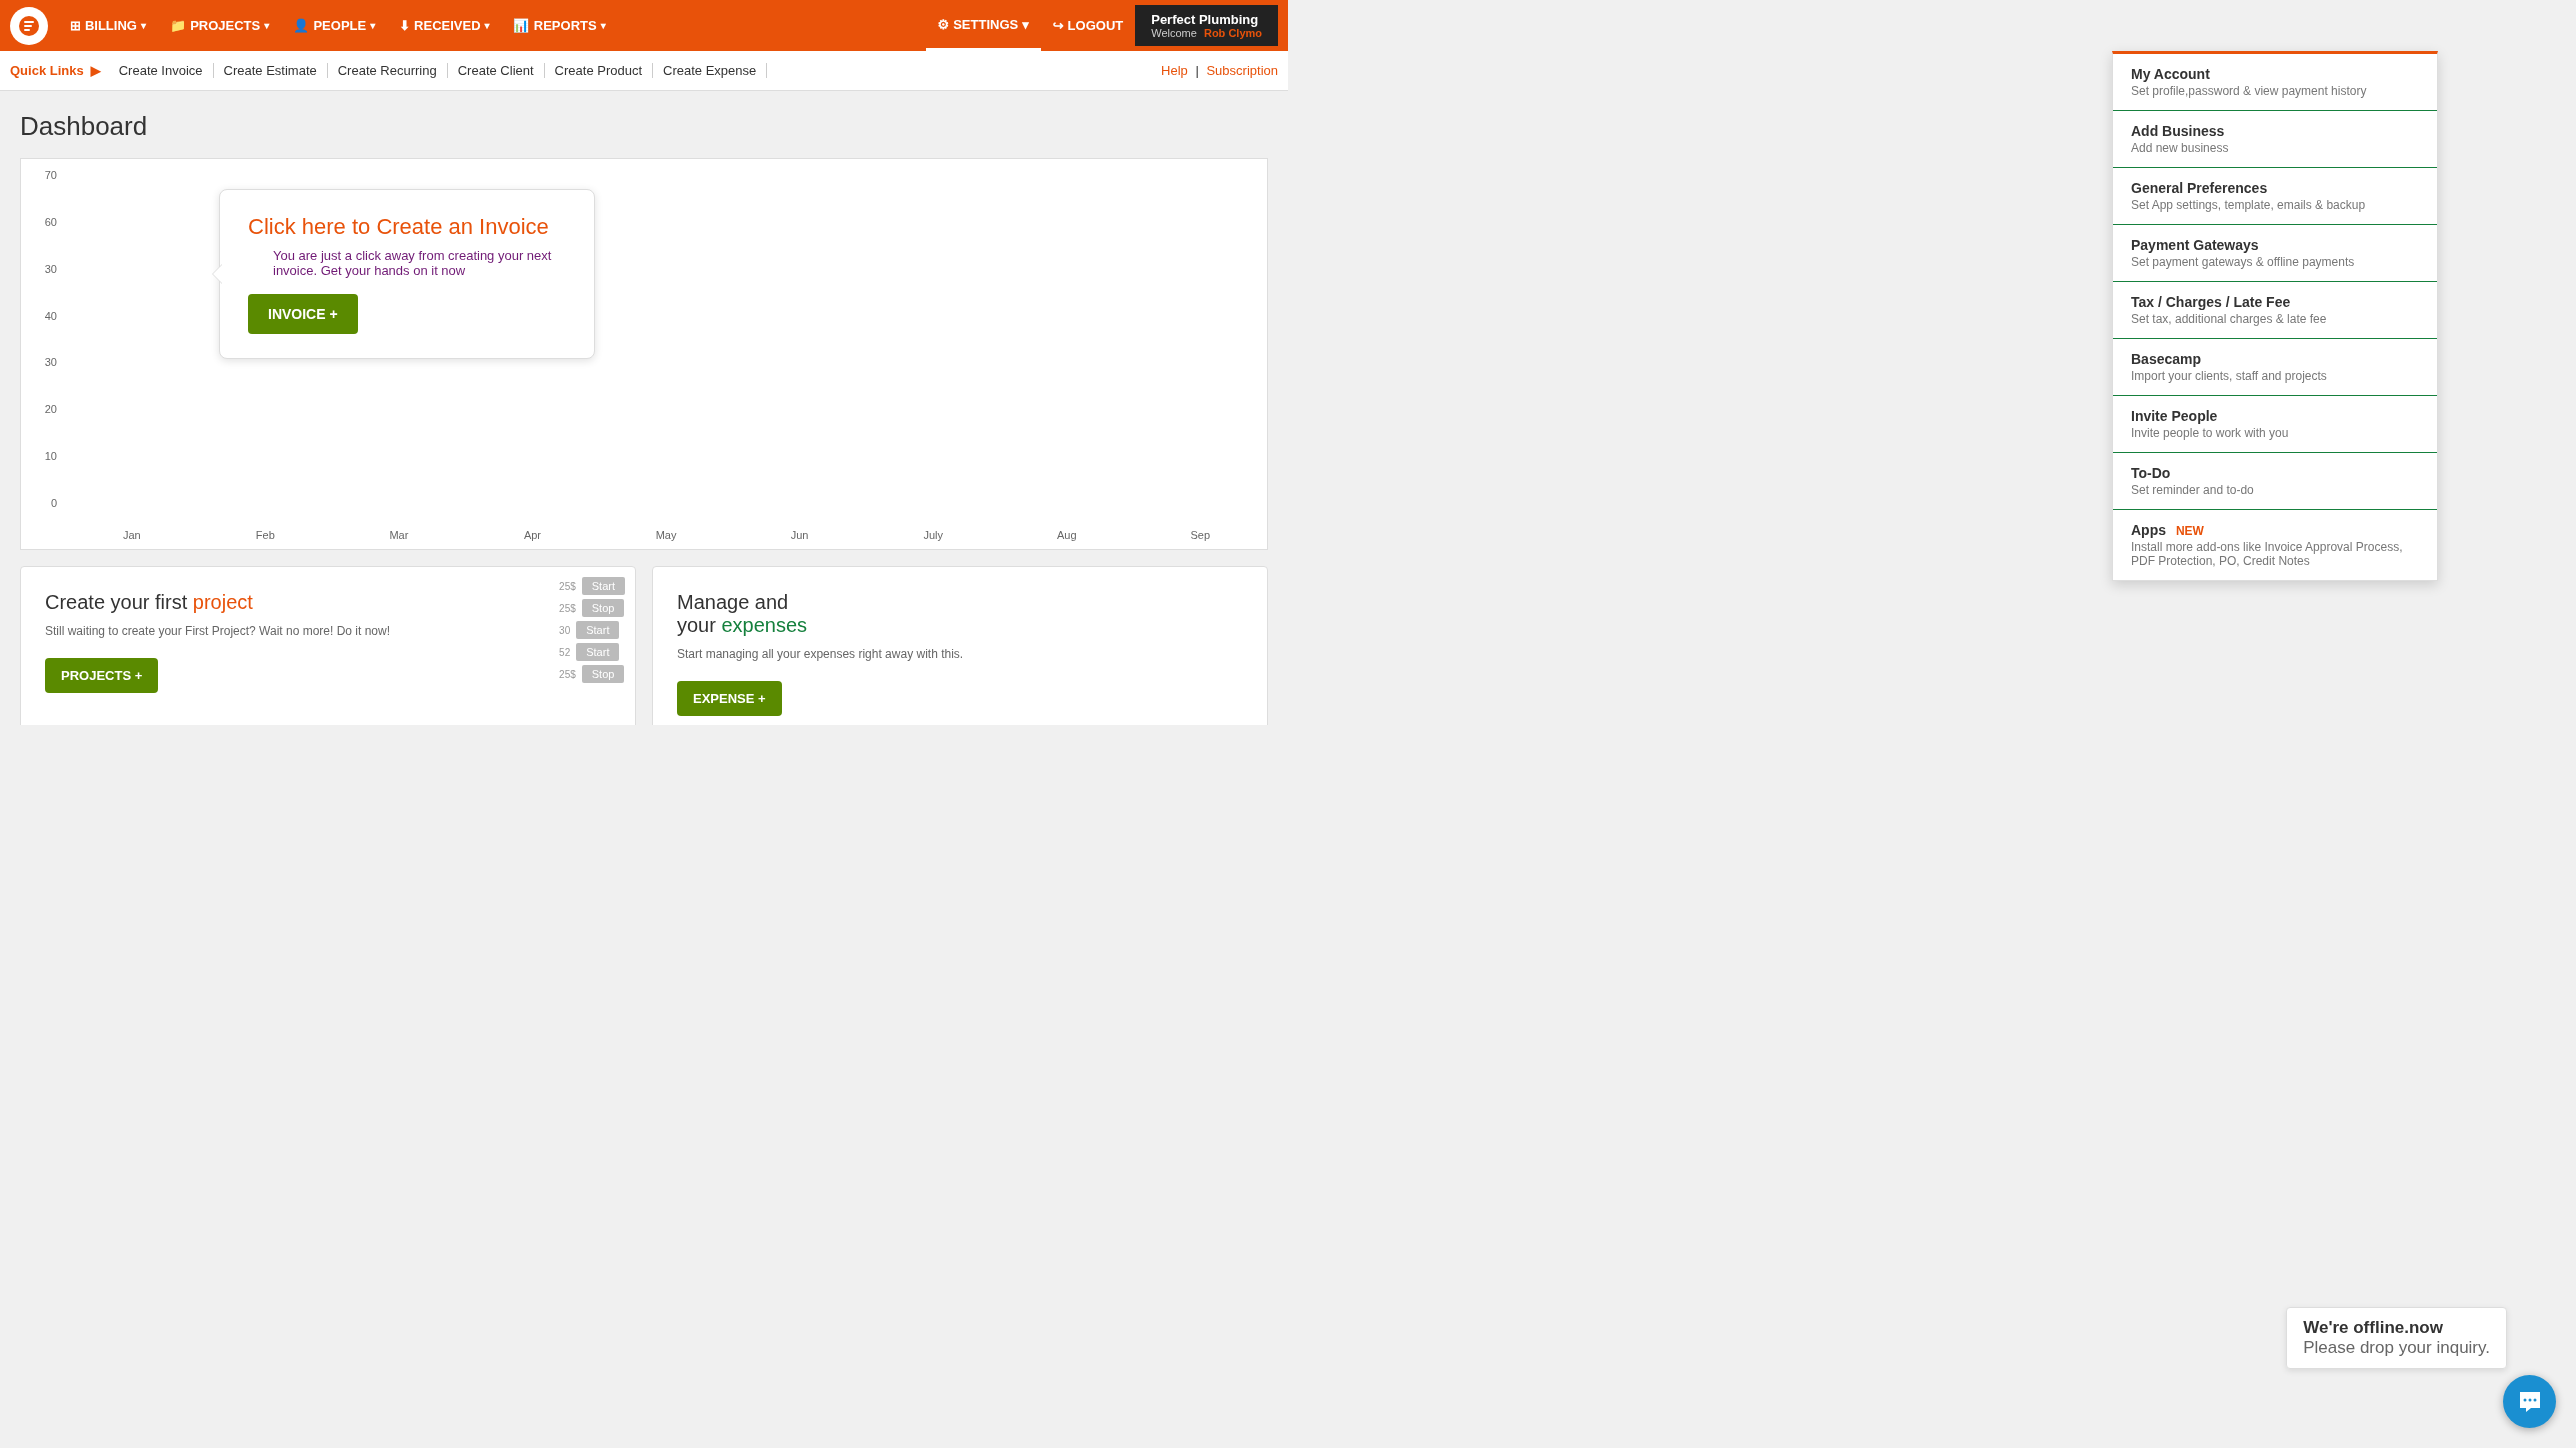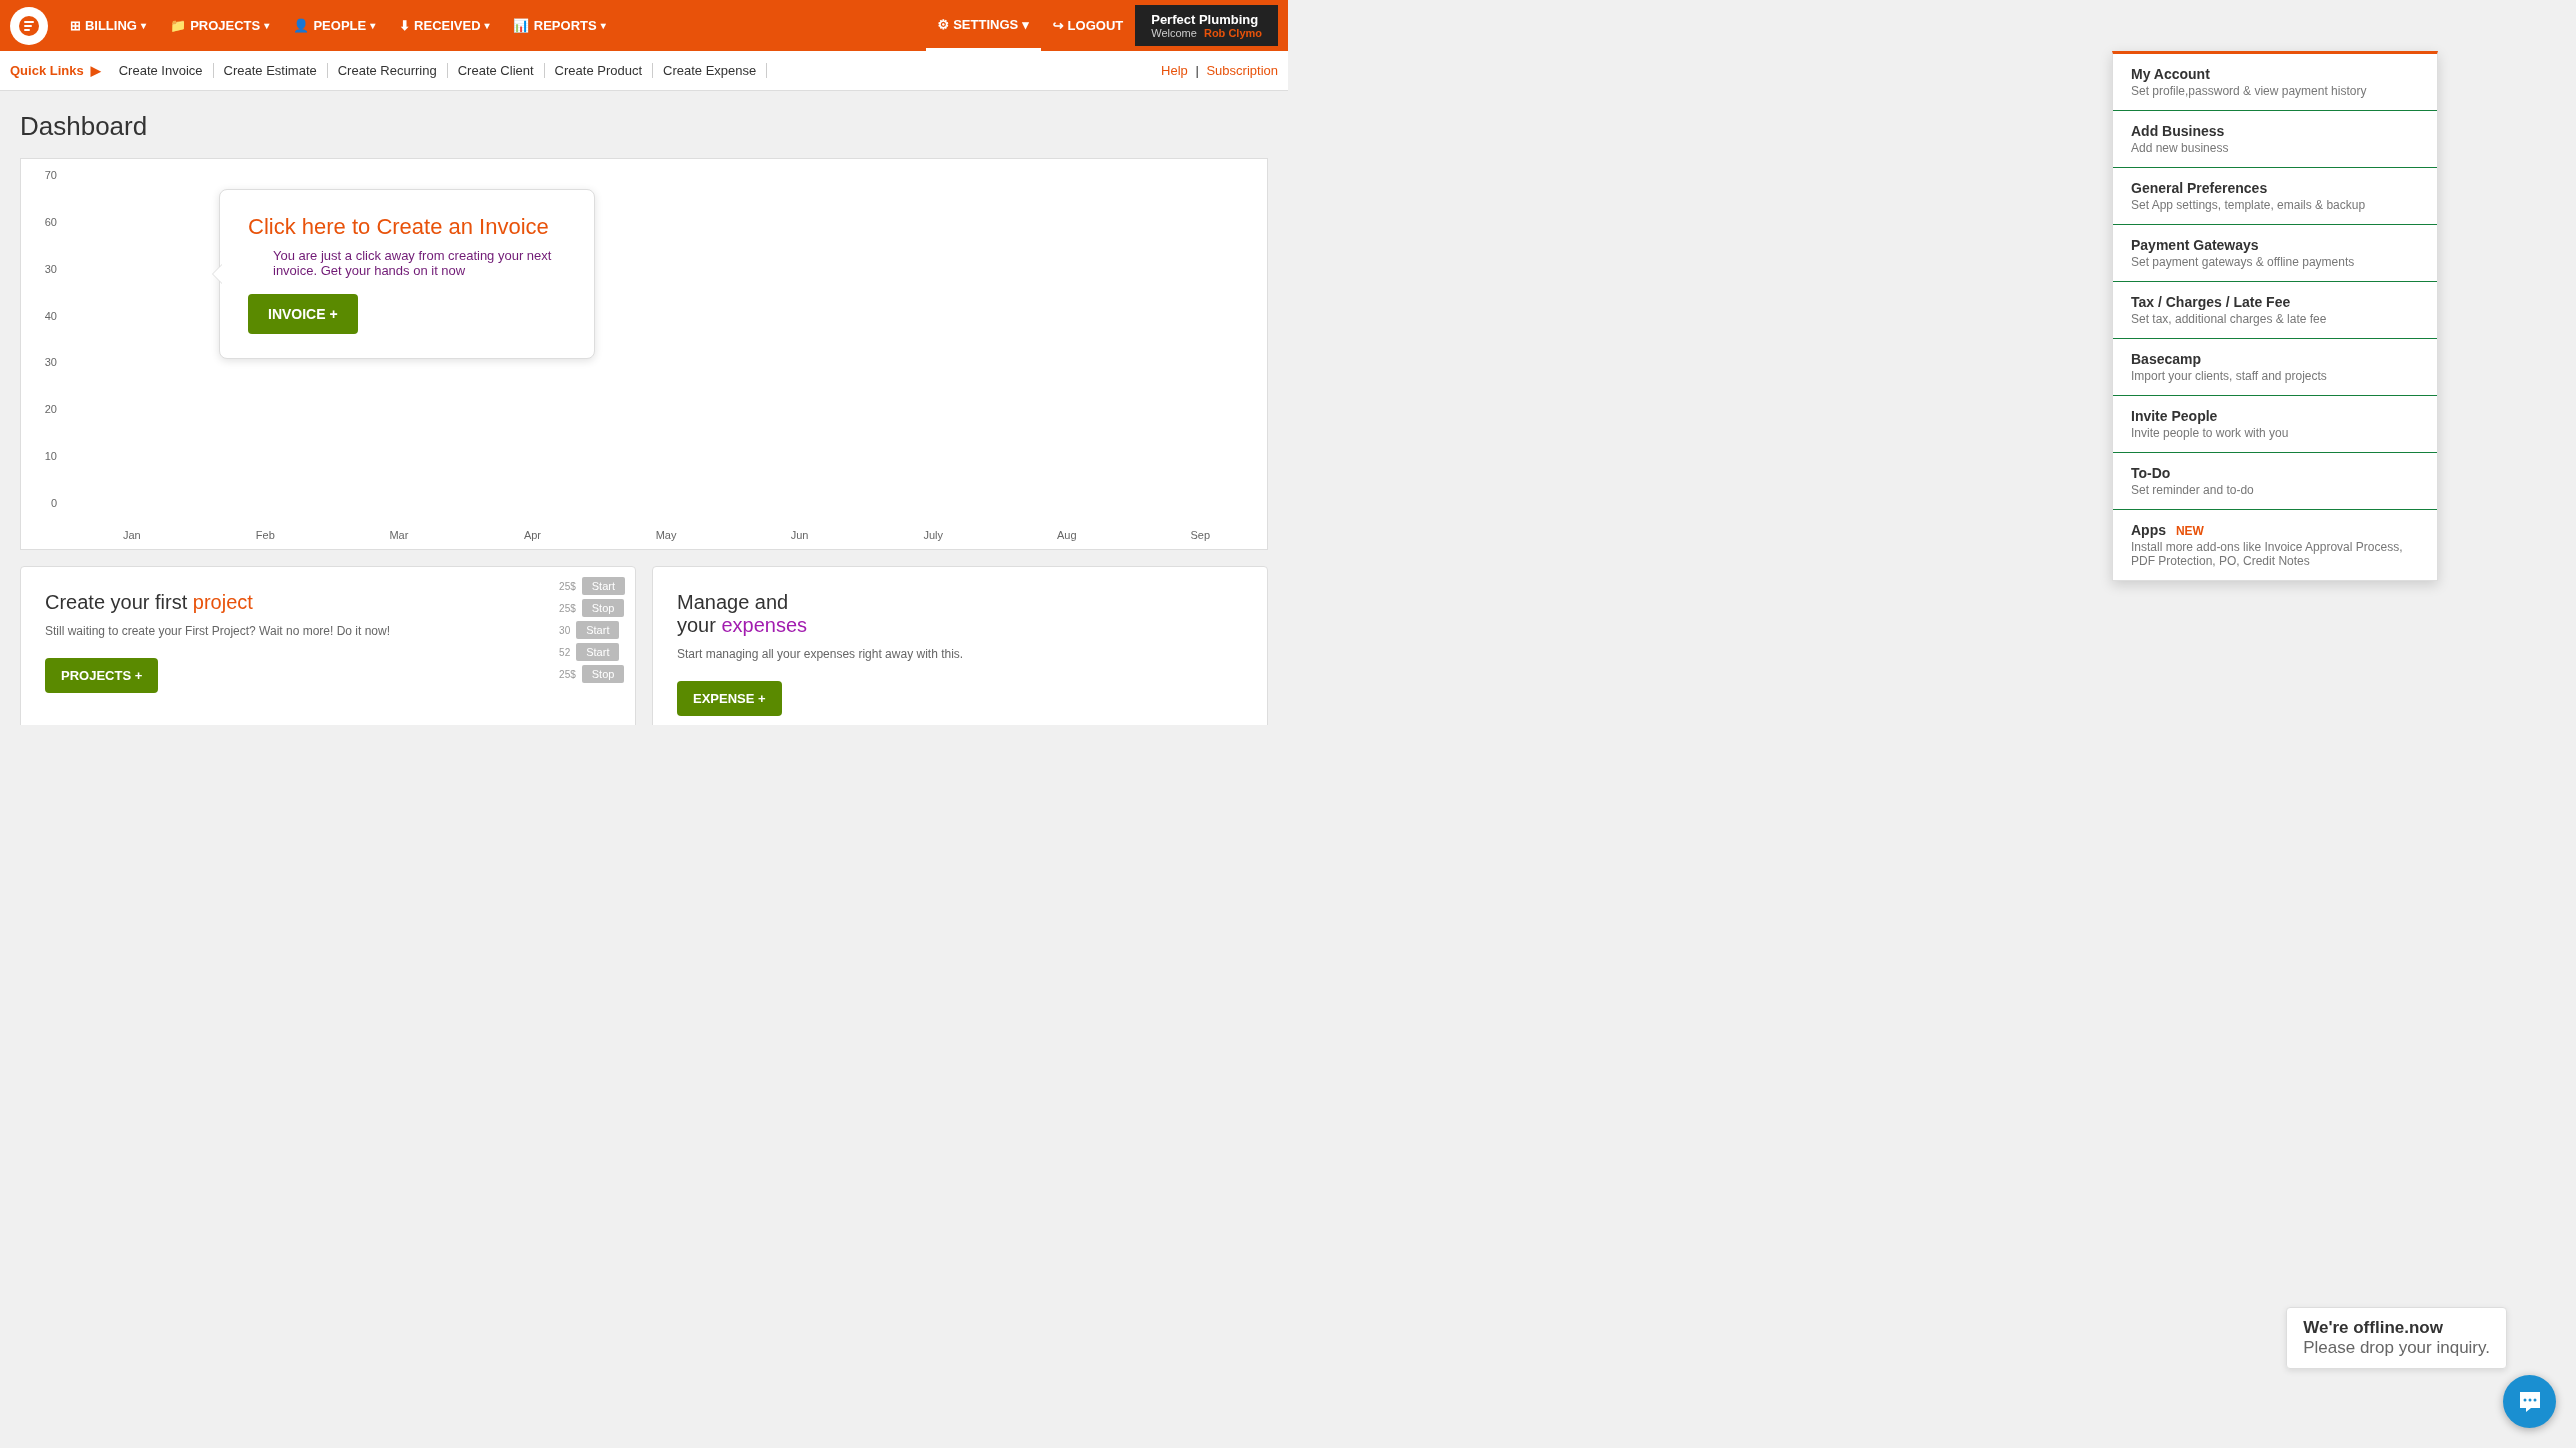--- a/index.html
+++ b/index.html
@@ -442,21 +442,21 @@
           <button class="task-btn">Start</button>
         </div>
         <div class="task-bar">
           <span class="task-label">25$</span>
           <button class="task-btn">Stop</button>
         </div>
       </div>
     </div>
     <div class="card">
       <div class="card-title">
-        Manage and<br>your <span style="color:#a21caf;">expenses</span>
+        Manage and<br>your <span style="color:#15803d;">expenses</span>
       </div>
       <div class="card-desc">Start managing all your expenses right away with this.</div>
       <button class="btn-green">EXPENSE +</button>
     </div>
   </div>
 </div>
 
 <div class="settings-dropdown">
   <div class="dropdown-item">
     <div class="dropdown-item-title">My Account</div>

